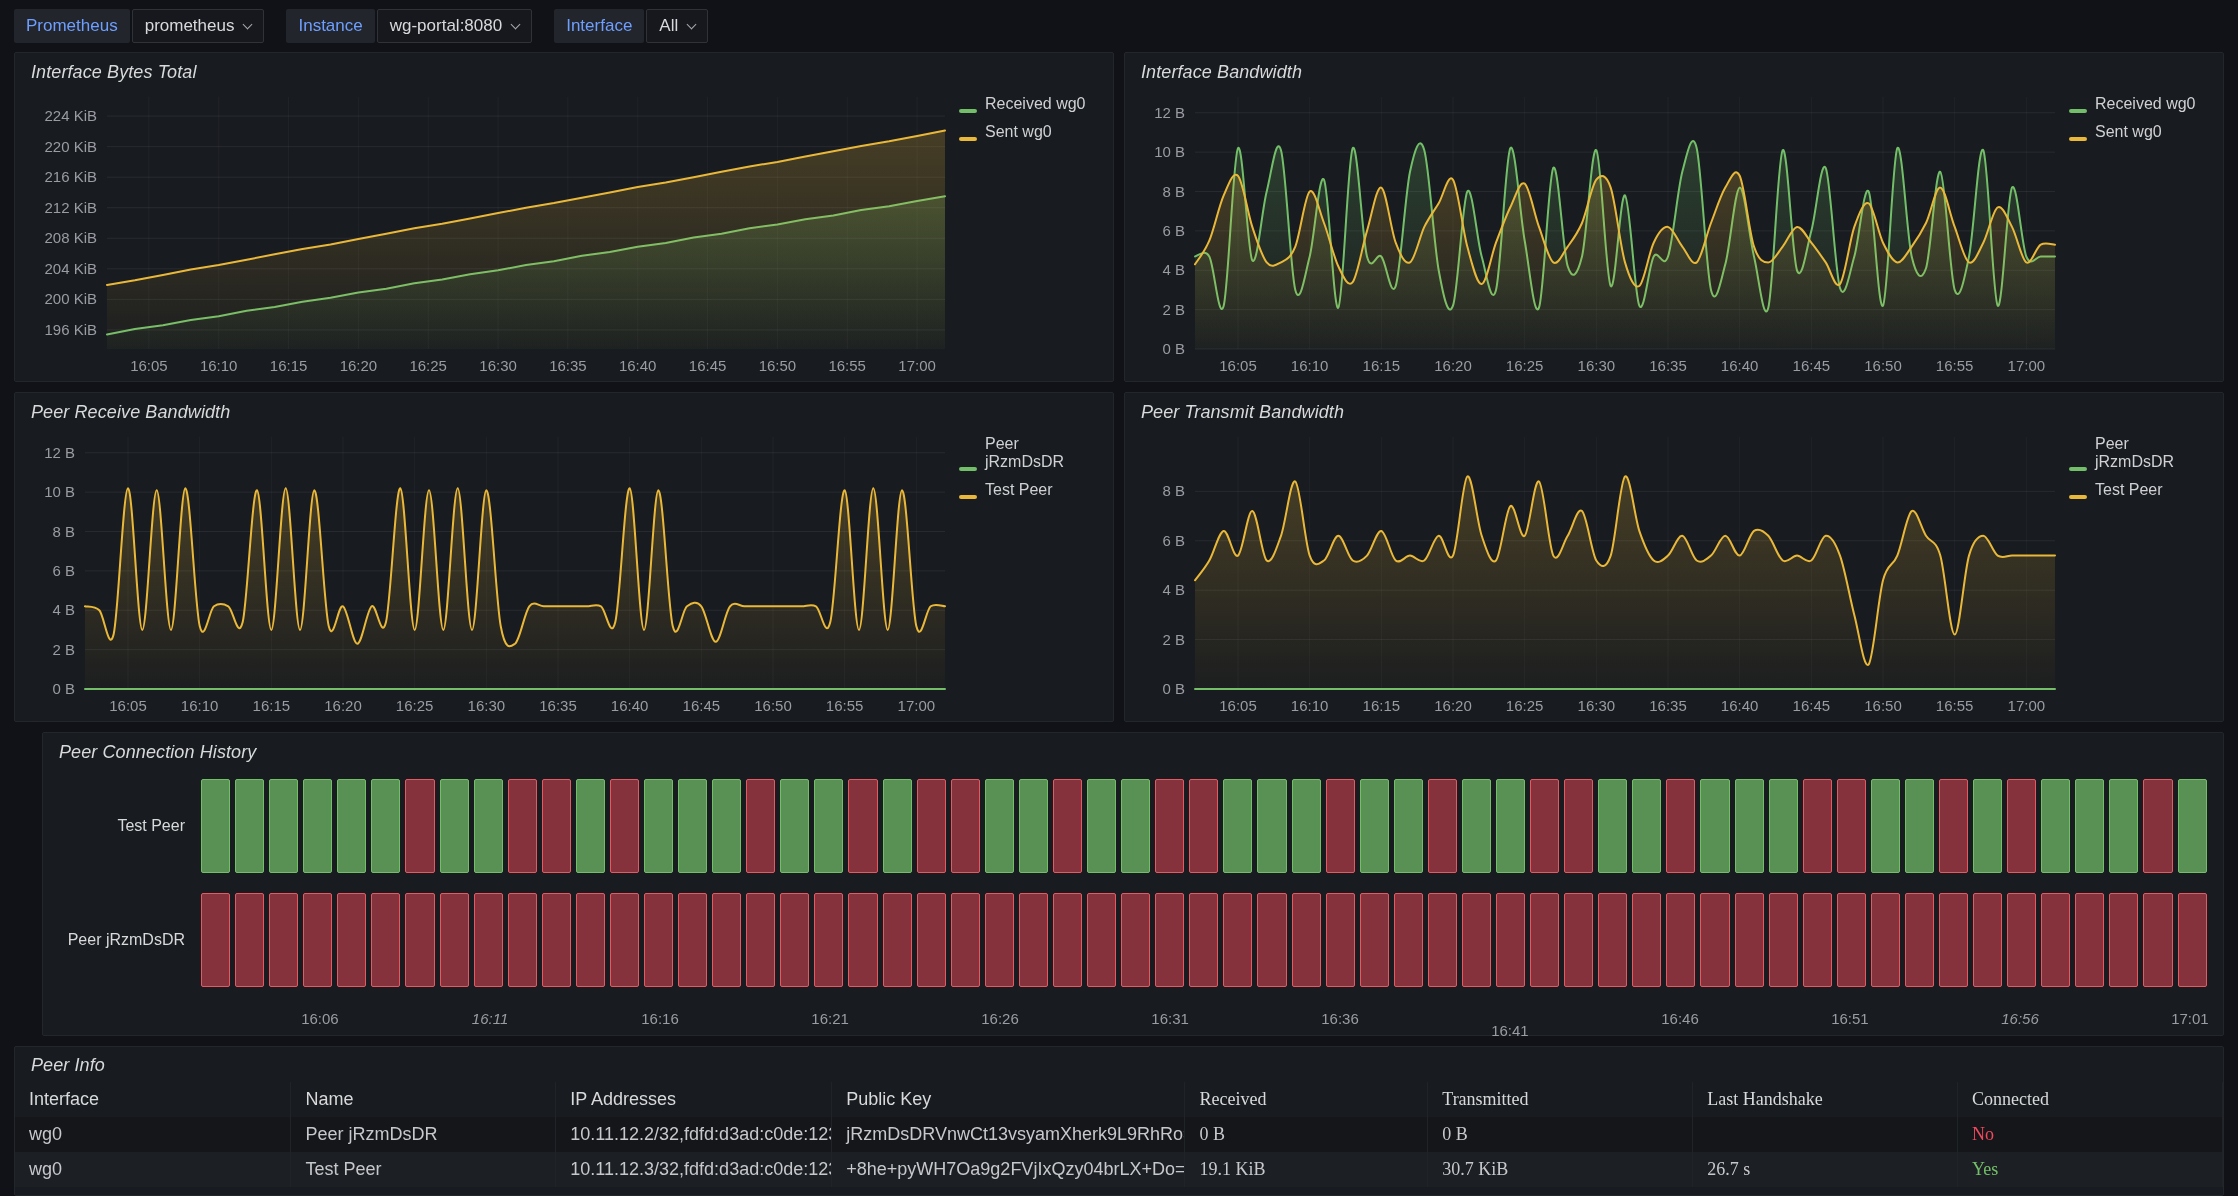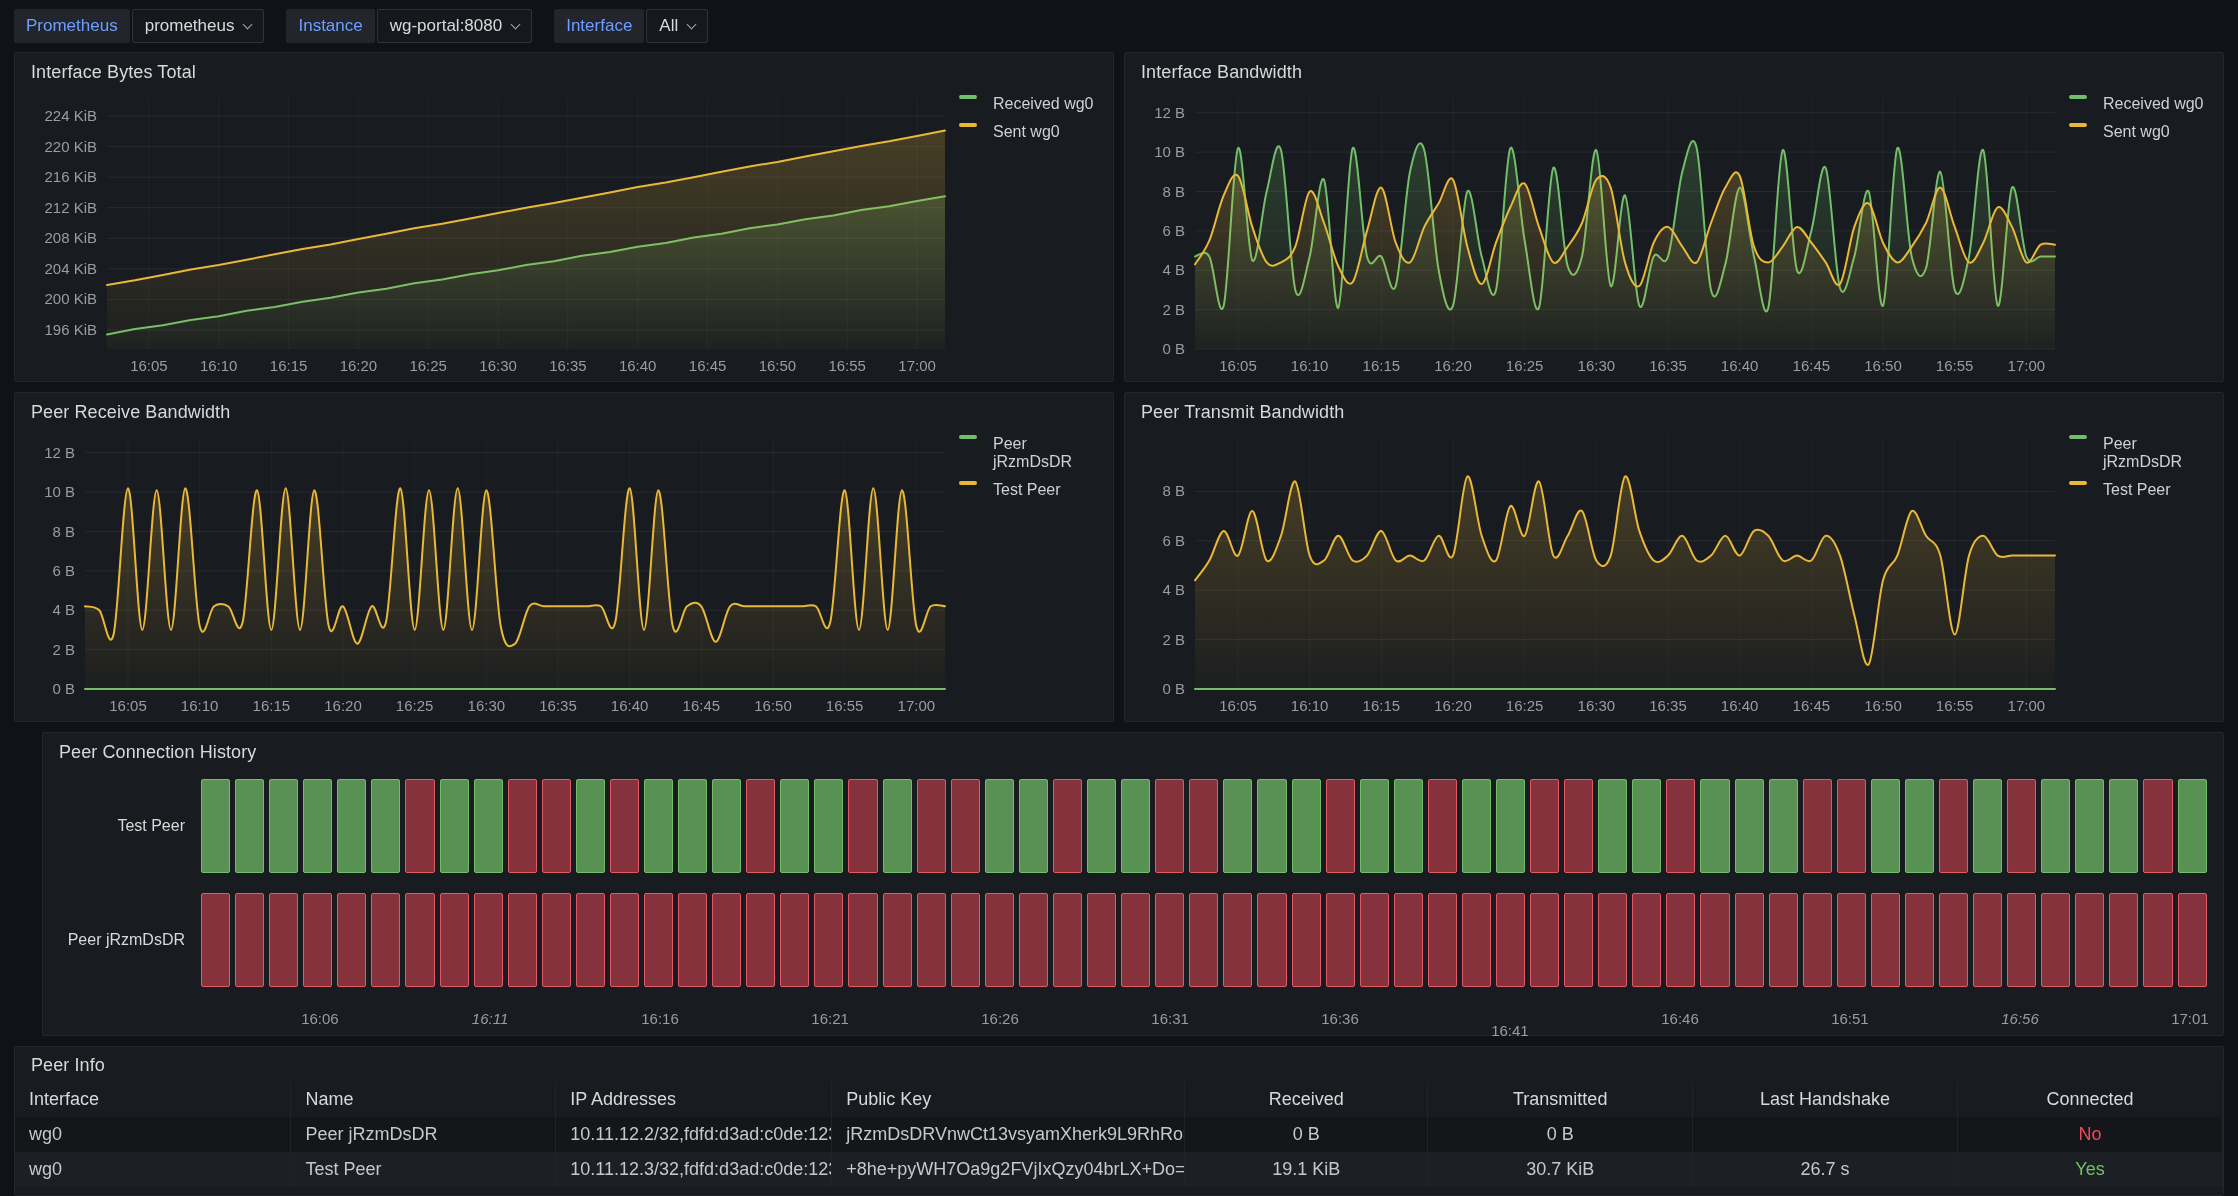--- a/index.html
+++ b/index.html
@@ -34,47 +34,47 @@
   .row-1 { height:330px; } .row-2 { height:330px; }
   .row-3 { height:304px;padding-left:28px; } .row-4 { height:150px; }
   .half { flex:1; min-width:0; }
   .full { flex:1; }
 
   .panel {
     background:#181b1f; border:1px solid #23262b; border-radius:2px;
     display:flex; flex-direction:column; min-width:0;
   }
   .panel-header { padding:9px 16px 4px; flex:none; }
-  .panel-title { font-size:18px; font-weight:500; color:#d8d9da; letter-spacing:.1px; }
+  .panel-title { font-size:18px; font-weight:500; color:#d8d9da; letter-spacing:.1px;font-style:italic; }
 
   .panel-body { flex:1; display:flex; min-height:0; padding:0 8px 2px 8px; }
   .chart { flex:1; min-width:0; position:relative; }
   .chart svg { display:block; }
   .legend { width:152px; flex:none; padding:8px 6px 0 6px; display:flex; flex-direction:column; gap:10px; }
-  .legend-item { display:flex; align-items:flex-start; gap:16px; font-size:16px; color:#d0d1d4; cursor:pointer; }
+  .legend-item { display:flex; align-items:flex-end; gap:8px; font-size:16px; color:#d0d1d4; cursor:pointer; }
   .legend-swatch { width:18px; height:4px; border-radius:2px; flex:none; }
 
   
   .tl-body { flex:1; display:flex; flex-direction:column; padding:12px 16px 4px 8px; min-height:0; }
   .tl-lane { flex:1; display:flex; margin-bottom:20px; min-height:0; }
   .tl-label { width:150px; flex:none; display:flex; align-items:center; justify-content:flex-end; padding-right:16px; font-size:16px; color:#d8d9da; }
   .tl-bars { flex:1; display:flex; gap:5px; min-width:0; }
   .tl-bar { flex:1; border-radius:2px; border:1px solid transparent; }
   .tl-bar.up   { background:rgba(115,191,105,0.72); border-color:#73bf69; }
   .tl-bar.down { background:rgba(242,73,92,0.5);  border-color:#e45a63; }
   .tl-axis { flex:none; height:24px; position:relative; margin-left:150px; }
   .tl-tick { position:absolute; top:3px; transform:translateX(-50%); font-size:15px; color:#9a9ca3; }
 
   
   .table-panel .panel-header { padding:8px 16px 6px; }
   table { width:100%; border-collapse:collapse; table-layout:fixed; font-size:18px; }
   th, td { padding:7px 14px; white-space:nowrap; overflow:hidden; text-overflow:clip; border-right:1px solid rgba(204,204,220,0.05); }
   th { color:#d8d9da; font-weight:500; text-align:left; cursor:pointer; }
   td { color:#c7c8cc; }
-  .al-r { text-align:center; }
+  .al-r { text-align:left;font-family:Liberation Serif, serif; }
   tbody tr:nth-child(1) { background:rgba(0,0,0,0.16); }
   tbody tr:nth-child(2) { background:rgba(255,255,255,0.02); }
 </style>
 </head>
 <body>
 
 <div class="toolbar">
   <div class="var-group">
     <span class="var-label">Prometheus</span>
     <button class="var-value">

